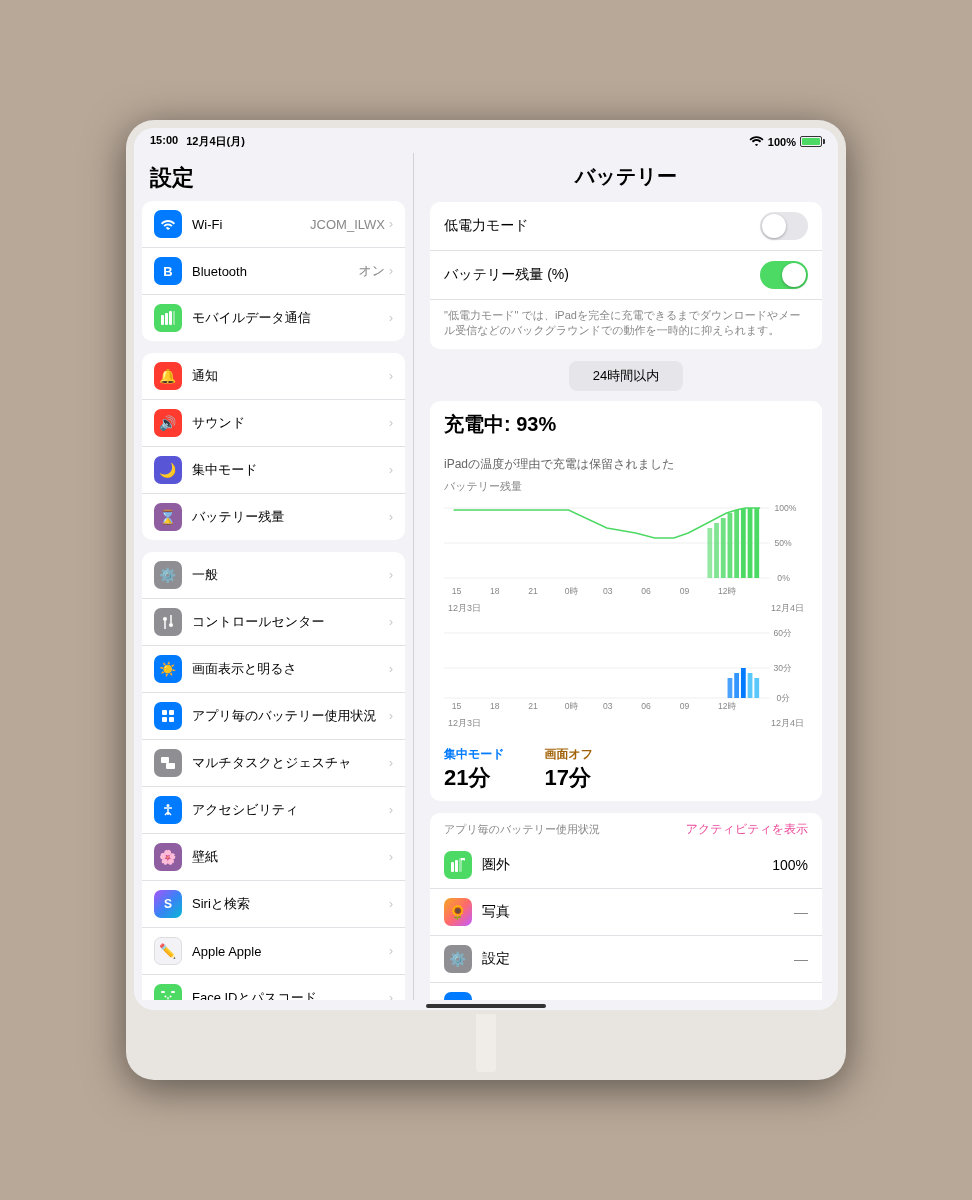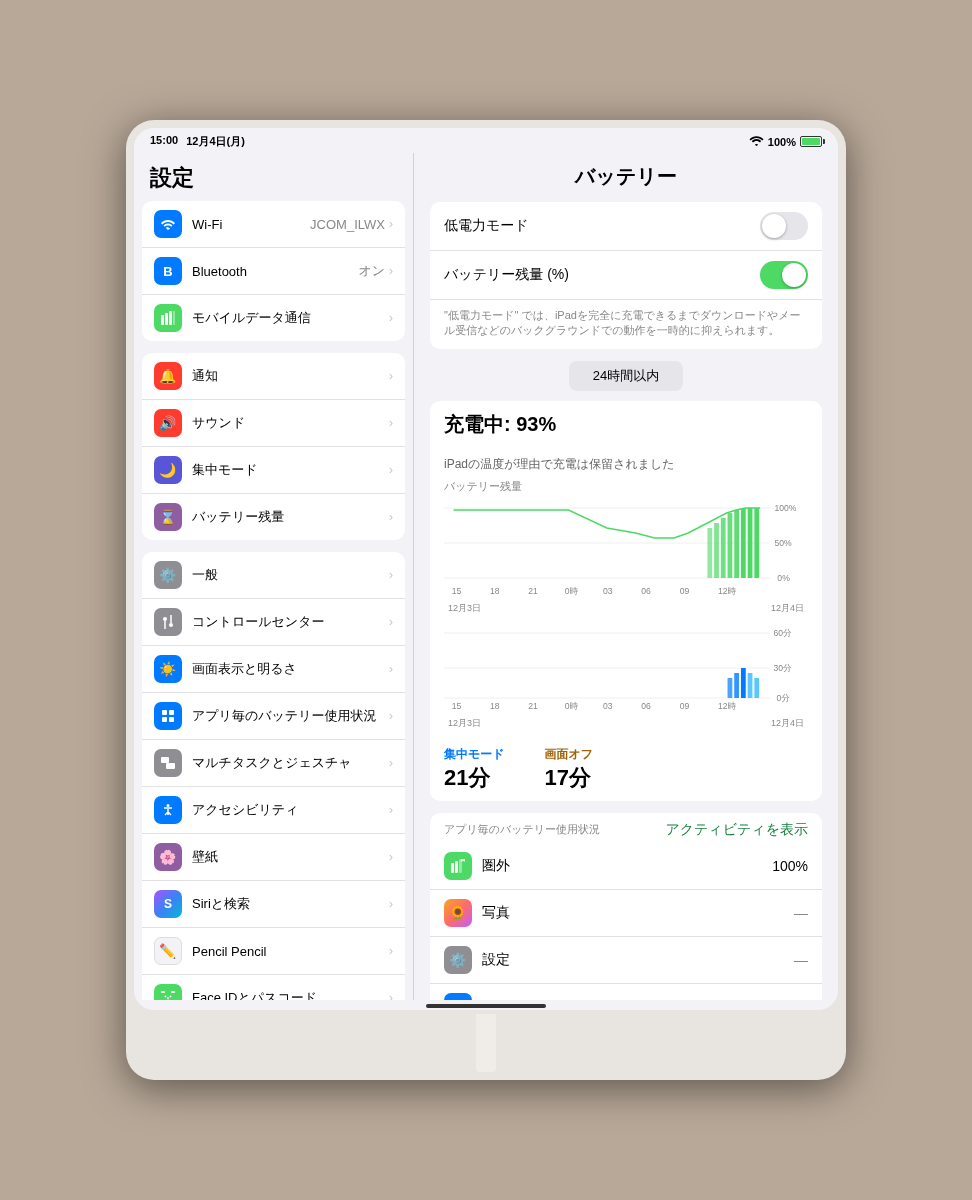--- a/index.html
+++ b/index.html
@@ -274,22 +274,22 @@
       display: flex;
       justify-content: space-between;
       align-items: center;
       padding: 8px 14px 4px;
     }
     .app-usage-title {
       font-size: 11px;
       color: #888;
     }
     .app-usage-link {
-      font-size: 14px;
-      color: #15803d;
+      font-size: 12px;
+      color: #ec4899;
       cursor: pointer;
       font-family: Liberation Serif, serif;
     }
     .app-row {
       display: flex;
       align-items: center;
       padding: 9px 14px;
       border-bottom: 0.5px solid #e0e0e5;
     }
     .app-row:last-child { border-bottom: none; }
@@ -474,21 +474,21 @@
           </div>
           <div class="sidebar-item">
             <div class="item-icon" style="background:linear-gradient(135deg,#a855f7,#3b82f6,#06b6d4);border-radius:7px;">
               <span style="color:#fff;font-size:12px;font-weight:700;">S</span>
             </div>
             <span class="item-label">Siriと検索</span>
             <span class="chevron">›</span>
           </div>
           <div class="sidebar-item">
             <div class="item-icon" style="background:#f2f2f7;border:1px solid #ddd;">✏️</div>
-            <span class="item-label">Pencil Pencil</span>
+            <span class="item-label">Apple Apple</span>
             <span class="chevron">›</span>
           </div>
           <div class="sidebar-item">
             <div class="item-icon icon-faceid">
               <svg width="14" height="14" viewBox="0 0 14 14">
                   <rect x="0" y="0" width="4" height="2" rx="1" fill="#fff"></rect>
                   <rect x="10" y="0" width="4" height="2" rx="1" fill="#fff"></rect>
                   <rect x="0" y="12" width="4" height="2" rx="1" fill="#fff"></rect>
                   <rect x="10" y="12" width="4" height="2" rx="1" fill="#fff"></rect>
                   <circle cx="4.5" cy="5.5" r="1" fill="#fff"></circle>

